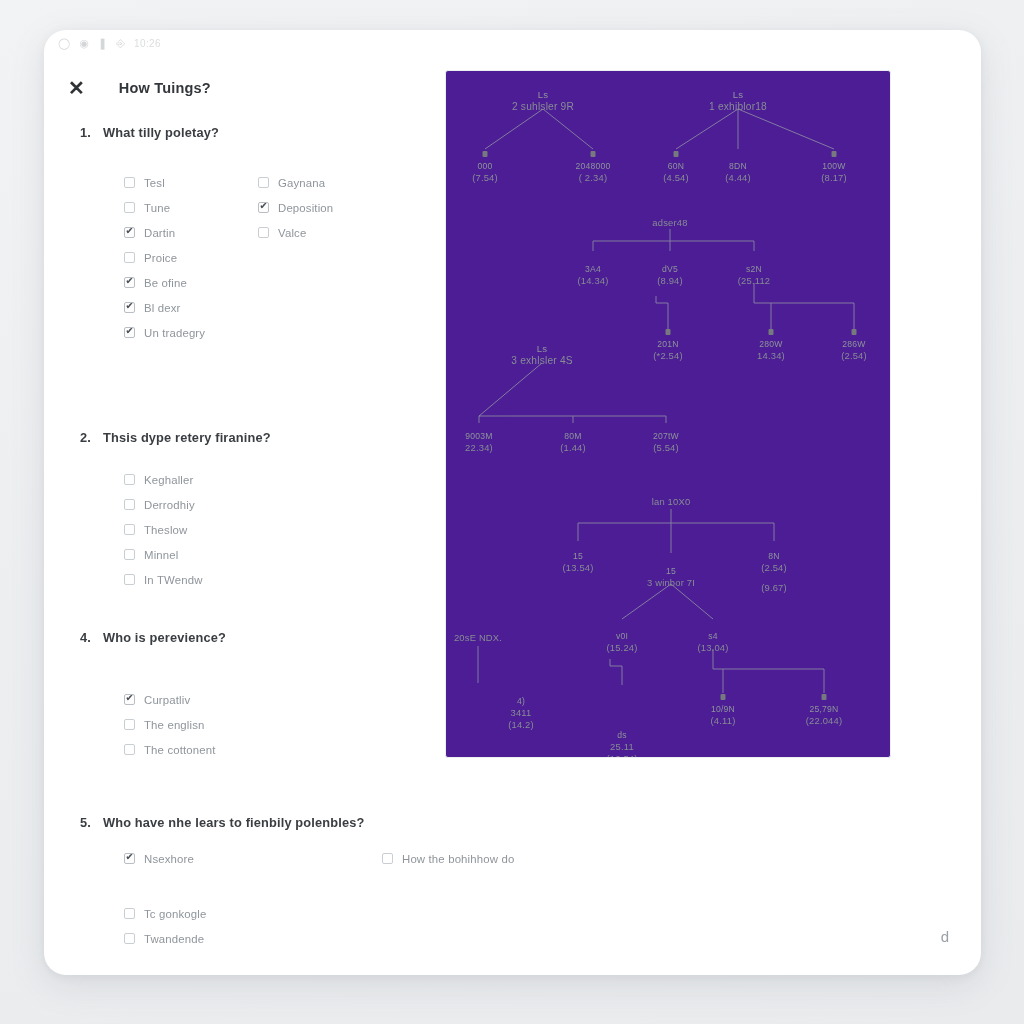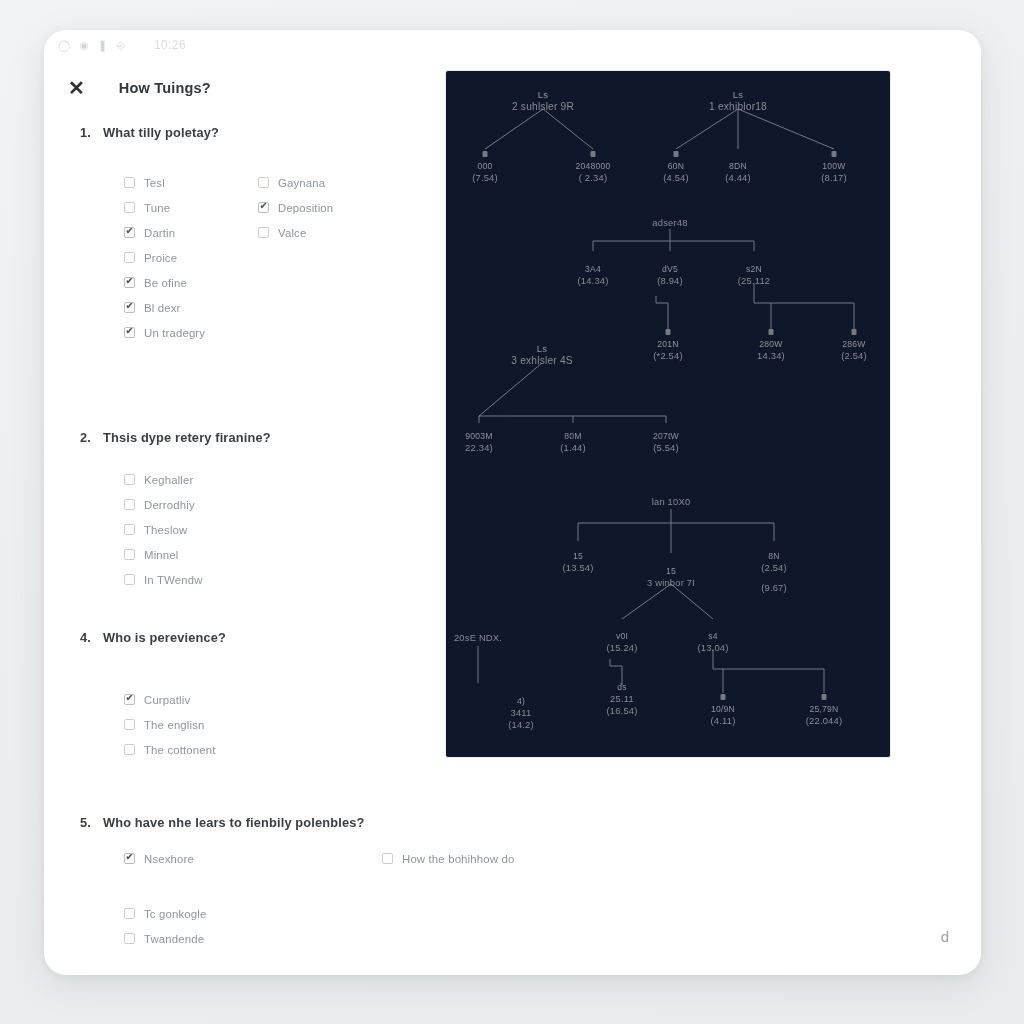--- a/index.html
+++ b/index.html
@@ -41,24 +41,24 @@
     gap: 9px;
     opacity: 0.42;
   }
   .statusbar .sb-icon {
     font-size: 11px;
     line-height: 1;
     color: #9aa0a6;
     filter: blur(0.35px);
   }
   .statusbar .sb-time {
-    font-size: 12px;
+    font-size: 10px;
     color: #a8adb3;
     letter-spacing: 0.4px;
-    margin-left: 20px;
+    margin-left: 0;
     filter: blur(0.5px);
   }
 
   
   .form-header {
     position: absolute;
     left: 24px;
     top: 48px;
     display: flex;
     align-items: center;
@@ -149,21 +149,21 @@
     filter: blur(0.55px);
   }
 
   
   .tree-panel {
     position: absolute;
     left: 401px;
     top: 40px;
     width: 446px;
     height: 688px;
-    background: #0f172a;
+    background: #4c1d95;
     border: 1px solid #eceef0;
     border-radius: 3px;
     overflow: hidden;
   }
 
   .tree-svg { position: absolute; left: 0; top: 0; }
 
   .tnode-label {
     position: absolute;
     text-align: center;
@@ -499,21 +499,21 @@
           <span class="l2">(13.04)</span>
         </div>
         <div class="tnode-label" style="left: 32px; top: 560px;">
           <span class="l2">20sE NDX.</span>
         </div>
         <div class="tnode-label" style="left: 75px; top: 625px;">
           <span class="l1">4)</span>
           <span class="l2">3411</span>
           <span class="l2">(14.2)</span>
         </div>
-        <div class="tnode-label" style="left: 176px; top: 611px;">
+        <div class="tnode-label" style="left: 176px; top: 659px;">
           <span class="l1">ds</span>
           <span class="l2">25.11</span>
           <span class="l2">(16.54)</span>
         </div>
         <div class="tmarker" style="left: 277px; top: 623px;"></div>
         <div class="tnode-label" style="left: 277px; top: 633px;">
           <span class="l1">10/9N</span>
           <span class="l2">(4.11)</span>
         </div>
         <div class="tmarker" style="left: 378px; top: 623px;"></div>

